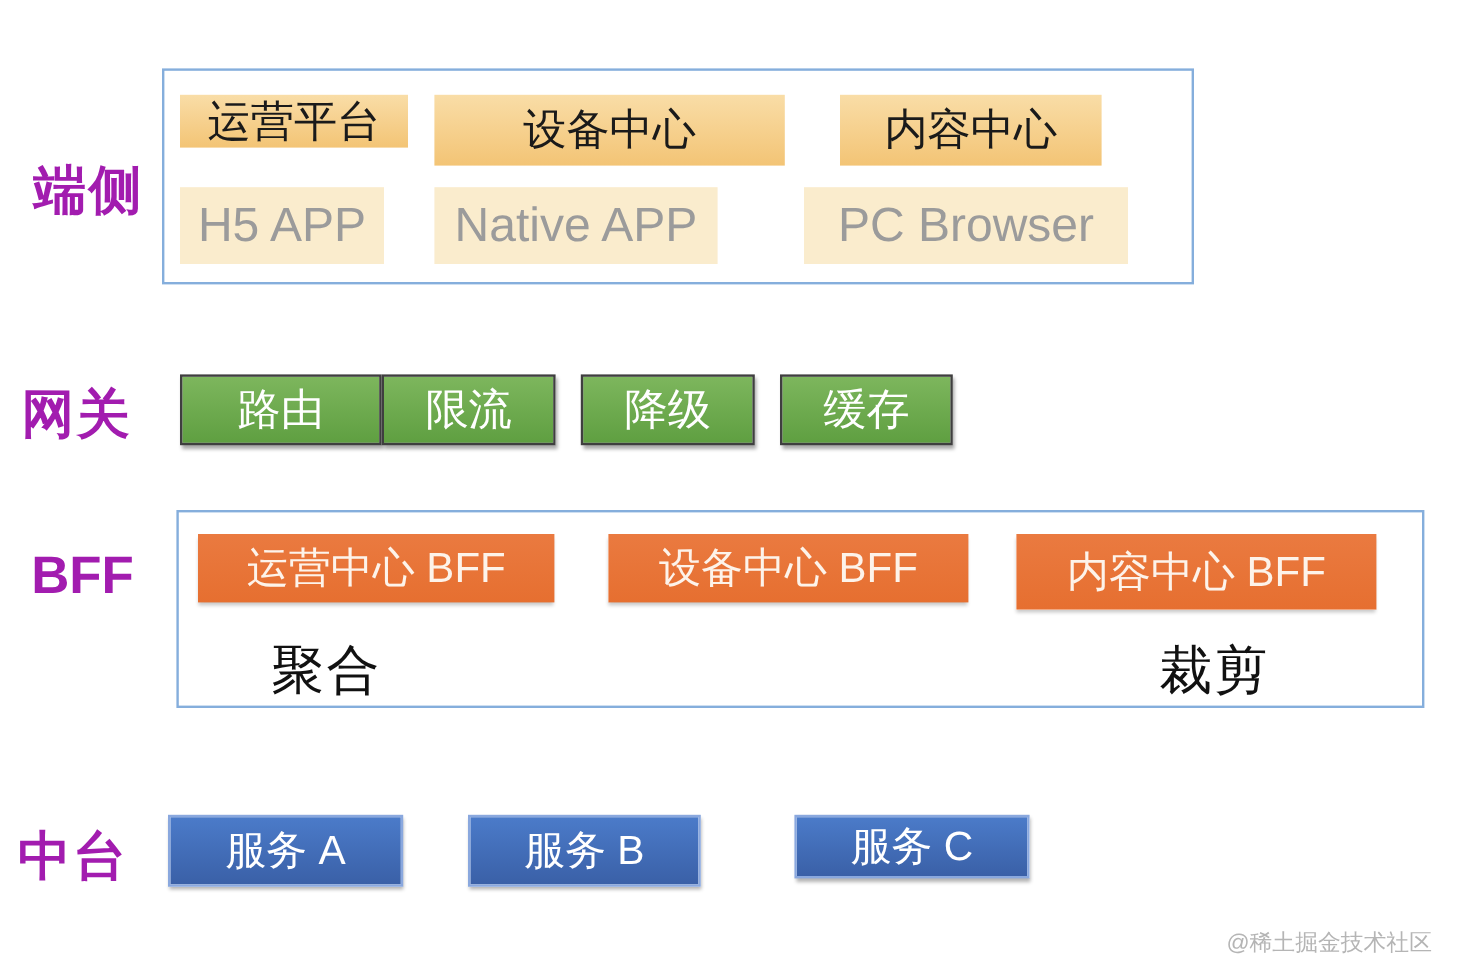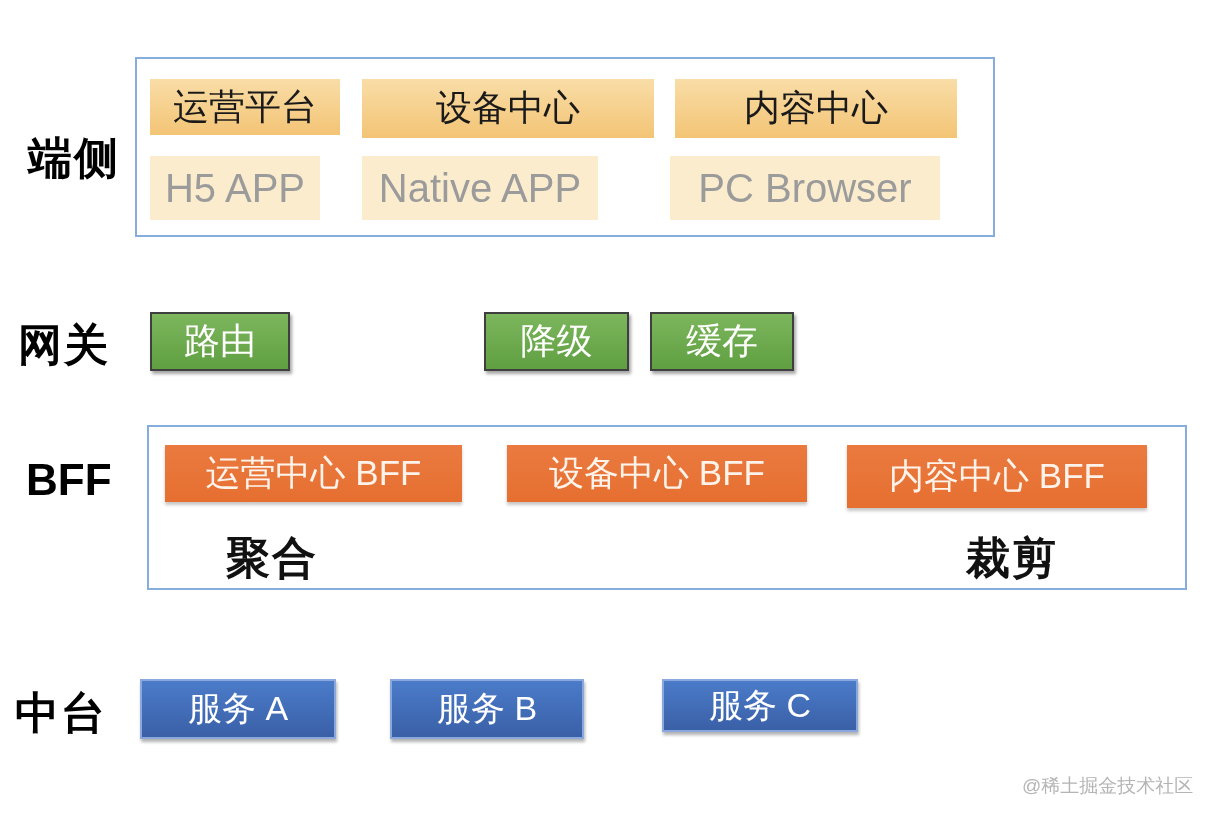--- a/index.html
+++ b/index.html
@@ -10,21 +10,21 @@
     position: relative; overflow: hidden;
   }
   .canvas {
     position: absolute; left: 0; top: 0;
     width: 1218px; height: 816px; background: #ffffff;
   }
   .row-label {
     position: absolute;
     font-size: 44px;
     font-weight: 600;
-    color: #000000;
+    color: #a21caf;
     letter-spacing: 2px;
     white-space: nowrap;
   }
   .container-box {
     position: absolute;
     border: 2px solid #85aedc;
     background: #ffffff;
   }
   .dbox {
     position: absolute;
@@ -64,53 +64,54 @@
   .box-blue {
     background: linear-gradient(180deg, #4b7bc9 0%, #3a60a7 100%);
     border: 2px solid #8aa8de;
     color: #ffffff;
     font-size: 34px;
     box-shadow: 1px 3px 3px rgba(0,0,0,0.3);
   }
   .bff-function {
     position: absolute;
     font-size: 44px;
-    font-weight: 700;
+    font-weight: 400;
     color: #111;
     text-align: center;
     letter-spacing: 2px;
   }
   .watermark {
     position: absolute;
     left: 1022px; top: 773px;
     font-size: 19px;
     color: #b5b5b5;
   }
 </style>
 </head>
 <body>
 
 <div class="canvas">
 
   <div class="row-label" style="left:28px; top:129px;">端侧</div>
 
   <div class="container-box" style="left:135px; top:57px; width:860px; height:180px;">
 
-    <div class="dbox box-platform" style="left:13px; top:20px; width:190px; height:56px;">运营平台</div>
+    <div class="dbox box-platform" style="left:13px; top:20px; width:190px; height:44px;">运营平台</div>
     <div class="dbox box-platform" style="left:225px; top:20px; width:292px; height:59px;">设备中心</div>
-    <div class="dbox box-platform" style="left:538px; top:20px; width:282px; height:59px;">内容中心</div>
+    <div class="dbox box-platform" style="left:563px; top:20px; width:218px; height:59px;">内容中心</div>
 
     <div class="dbox box-app" style="left:13px; top:97px; width:170px; height:64px;">H5 APP</div>
     <div class="dbox box-app" style="left:225px; top:97px; width:236px; height:64px;">Native APP</div>
     <div class="dbox box-app" style="left:533px; top:97px; width:270px; height:64px;text-align:center;">PC Browser</div>
   </div>
 
   <div class="row-label" style="left:18px; top:316px;">网关</div>
 
-  <div class="dbox box-green" style="left:150px; top:312px; width:140px; height:59px;">路由</div>
+  <div class="dbox box-green" style="left:150px; top:312px; width:168px; height:59px;">路由</div>
+  <div class="dbox box-green" style="left:318px; top:312px; width:145px; height:59px;">限流</div>
   <div class="dbox box-green" style="left:484px; top:312px; width:145px; height:59px;">降级</div>
   <div class="dbox box-green" style="left:650px; top:312px; width:144px; height:59px;font-family:Liberation Serif, serif;">缓存</div>
 
   <div class="row-label" style="left:26px; top:455px; letter-spacing:0;">BFF</div>
 
   <div class="container-box" style="left:147px; top:425px; width:1040px; height:165px;">
 
     <div class="dbox box-orange" style="left:16px; top:18px; width:297px; height:57px;">运营中心 BFF</div>
     <div class="dbox box-orange" style="left:358px; top:18px; width:300px; height:57px;">设备中心 BFF</div>
     <div class="dbox box-orange" style="left:698px; top:18px; width:300px; height:63px;">内容中心 BFF</div>

